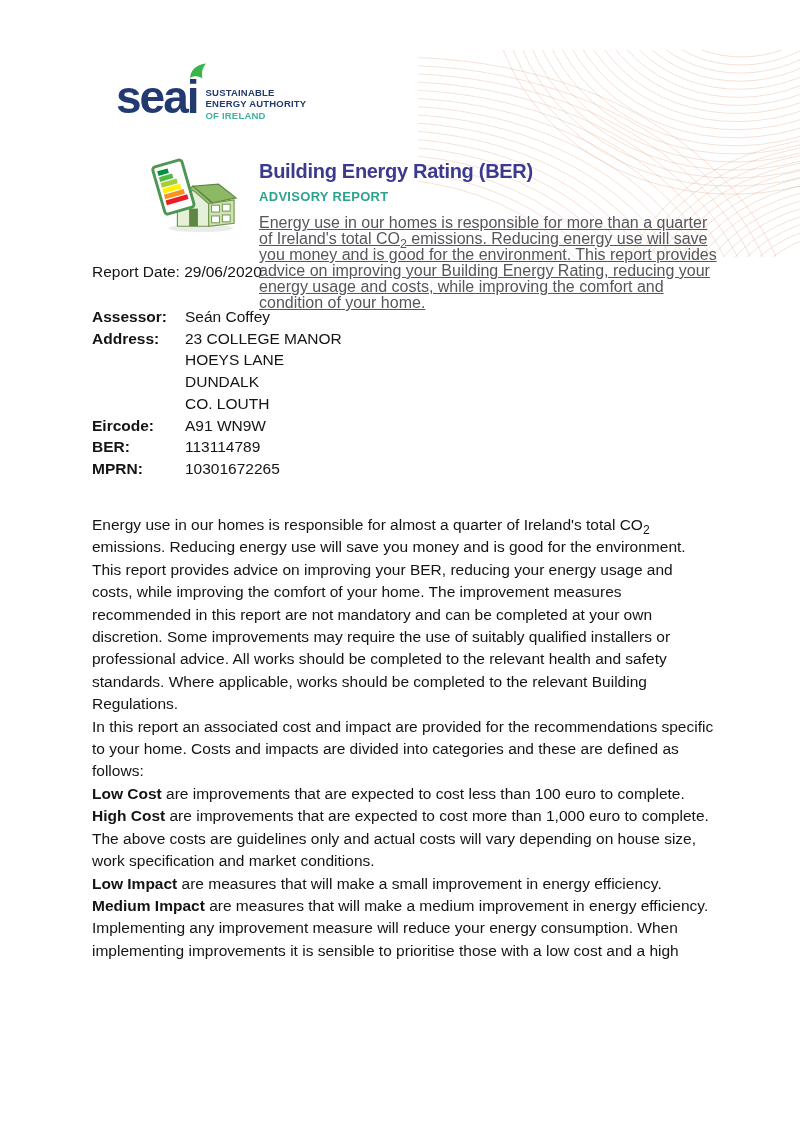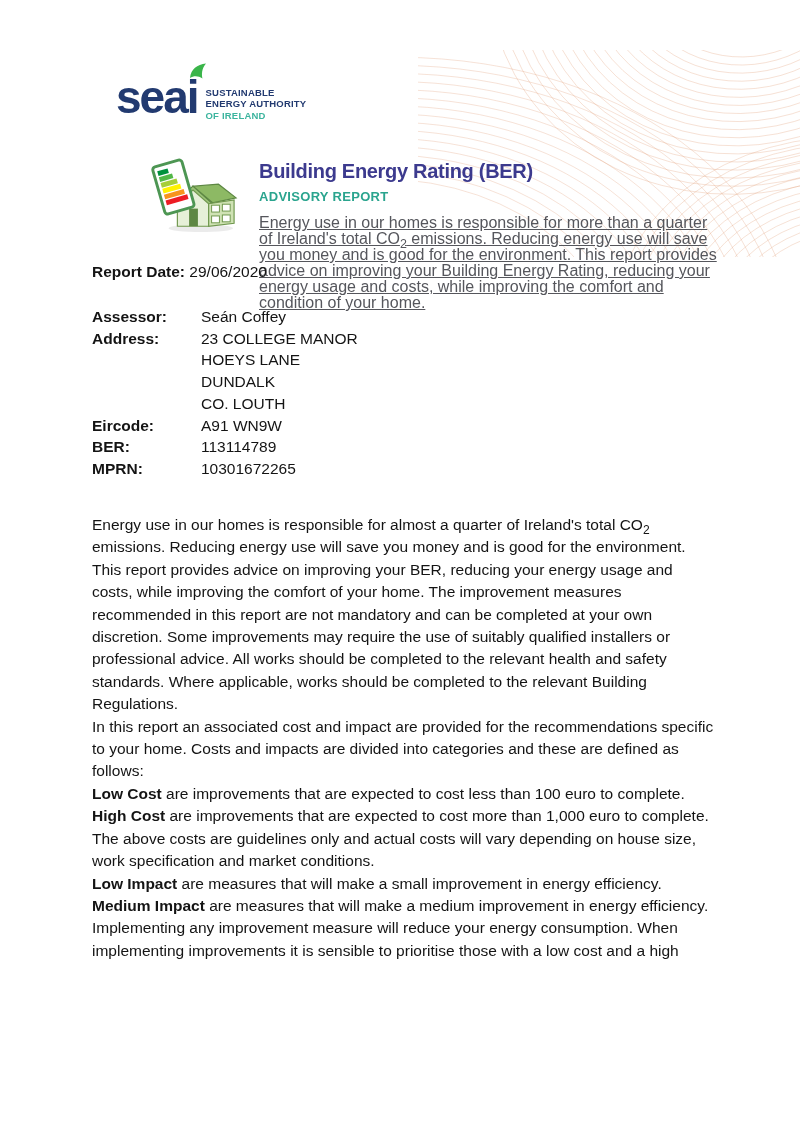--- a/index.html
+++ b/index.html
@@ -24,24 +24,24 @@
 
   
   .banner{position:absolute;left:150px;top:148px;display:flex;}
   .house-icon{width:88px;height:88px;margin-right:21px;flex-shrink:0;}
   .banner-title{margin:12px 0 7px 0;font-size:20px;font-weight:600;color:#3c3a8e;letter-spacing:-0.3px;line-height:1.1;}
   .banner-subtitle{margin:0 0 11px 0;font-size:13px;font-weight:bold;color:#2aa48e;letter-spacing:0.3px;}
   .banner-intro{margin:0;width:466px;font-size:16px;line-height:16px;color:#55565c;text-decoration:underline;}
 
   
   .report-date{position:absolute;left:92px;top:263px;font-size:15.5px;}
-  .report-date .lbl{font-weight:bold;}
+  .report-date .lbl{font-weight:normal;}
 
   .details{position:absolute;left:92px;top:306px;font-size:15.5px;line-height:21.7px;}
-  .detail-row{display:flex;gap:16px;}
+  .detail-row{display:flex;}
   .detail-label{font-weight:bold;width:93px;flex-shrink:0;}
   .detail-values div{white-space:nowrap;}
 
   
   .about{position:absolute;left:92px;top:514px;width:625px;font-size:15.5px;line-height:22.4px;color:#141414;}
   .about h2{margin:0;font-size:15.5px;line-height:22.4px;font-weight:bold;}
   .body-par{margin:0;}
   sub{font-size:78%;vertical-align:-0.35em;line-height:0;}
 </style>
 </head>

